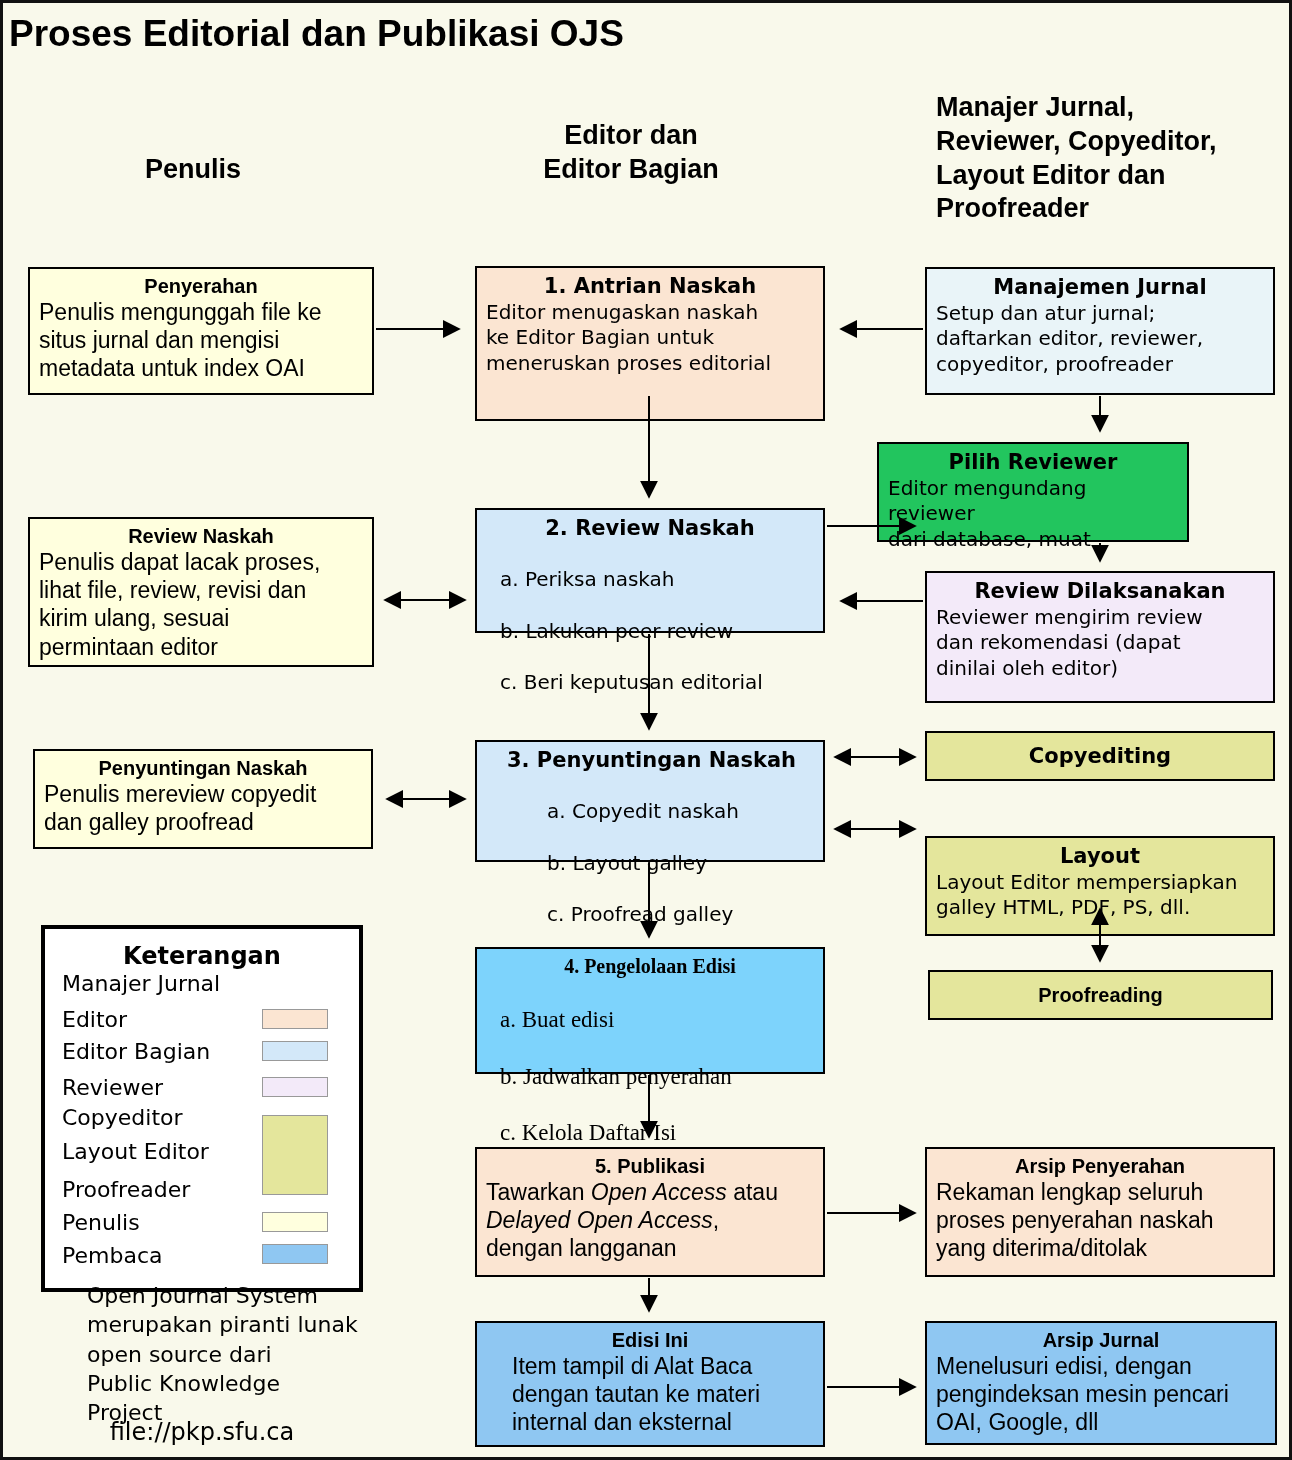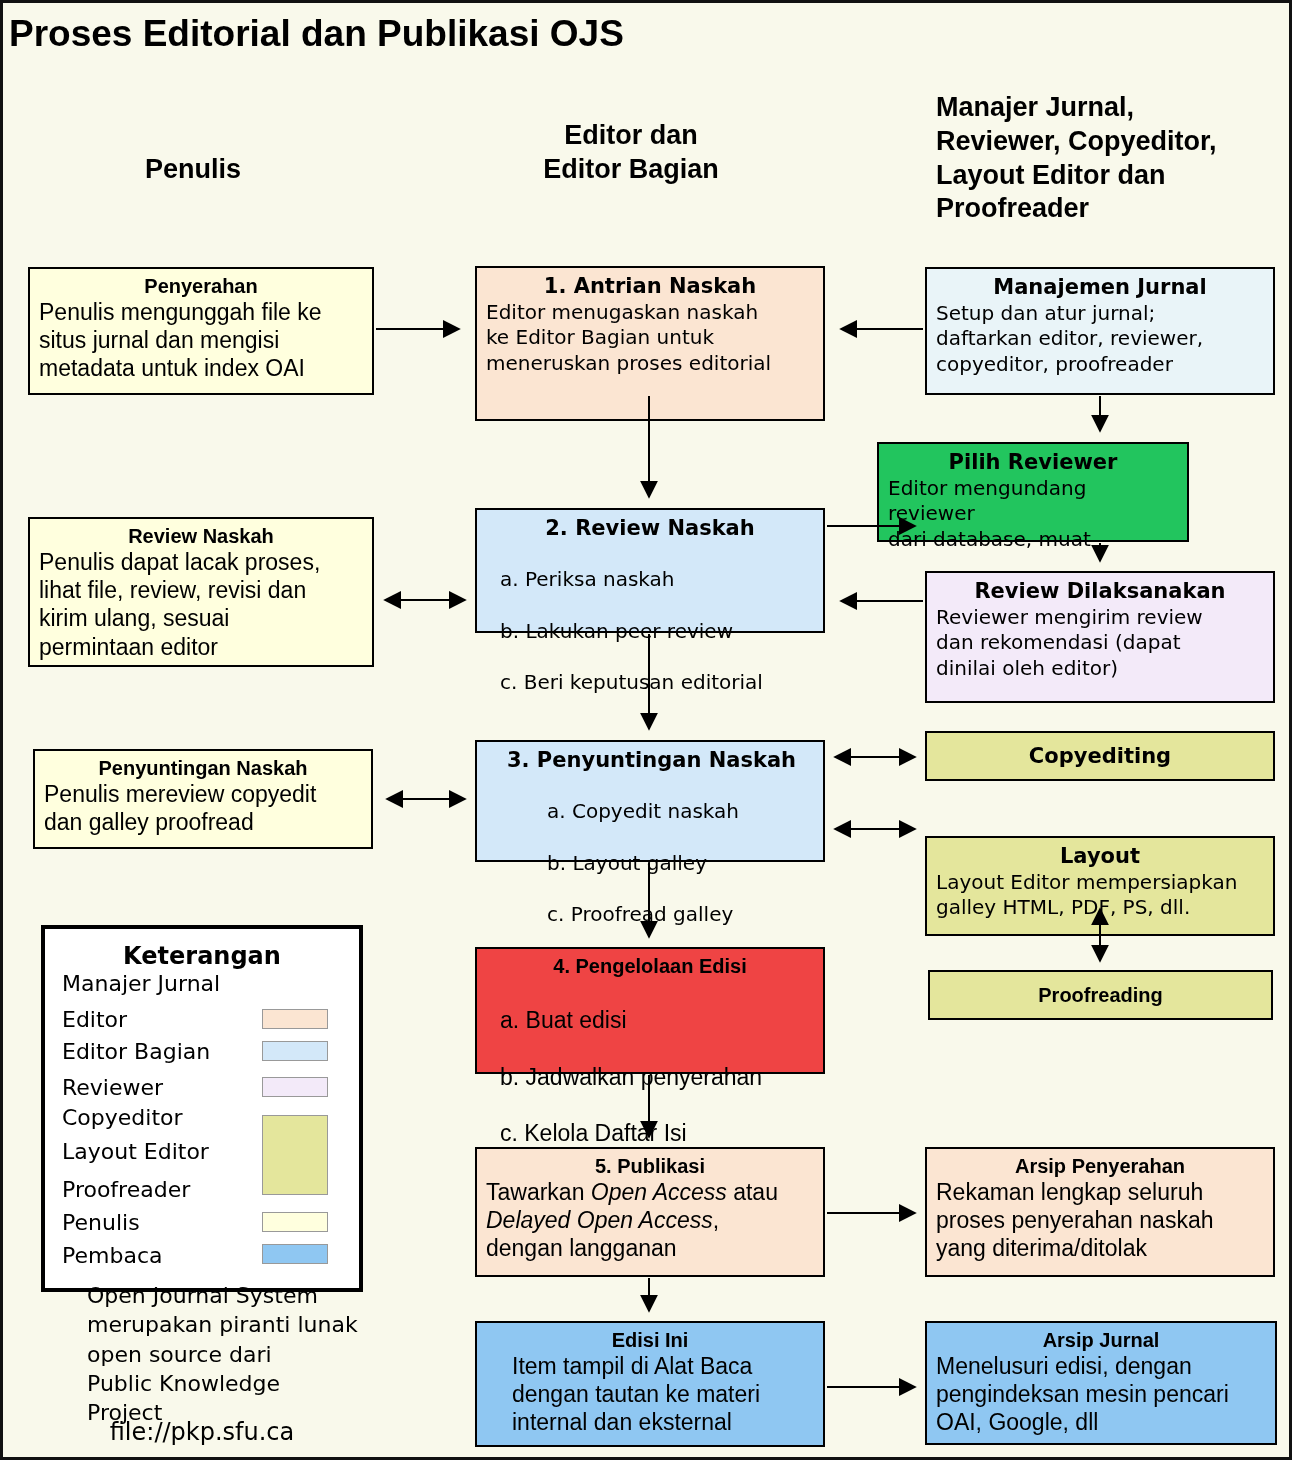--- a/index.html
+++ b/index.html
@@ -130,21 +130,21 @@
   <div class="box fw single" style="left: 922px; top: 728px; width: 350px; height: 50px; background-color: rgb(228, 230, 156);">
     <div class="bt">Copyediting</div>
   </div>
 
   <div class="box fw" style="left: 922px; top: 797px; width: 350px; height: 100px; background-color: rgb(228, 230, 156); margin-top: 36px;">
     <div class="bt">Layout</div>
     <div class="bb">Layout Editor mempersiapkan
 galley HTML, PDF, PS, dll.</div>
   </div>
 
-  <div class="box fn" style="left: 472px; top: 944px; width: 350px; height: 127px; background-color: #ef4444;">
+  <div class="box fn" style="left: 472px; top: 944px; width: 350px; height: 127px; background-color: #7dd3fc; font-family: Liberation Serif, serif;">
     <div class="bt">4. Pengelolaan Edisi</div>
     <div class="bb items" style="padding-left:14px">
       <div>a. Buat edisi</div>
       <div>b. Jadwalkan penyerahan</div>
       <div>c. Kelola Daftar Isi</div>
     </div>
   </div>
 
   <div class="box fn single" style="left: 925px; top: 967px; width: 345px; height: 50px; background-color: rgb(228, 230, 156);">
     <div class="bt">Proofreading</div>

